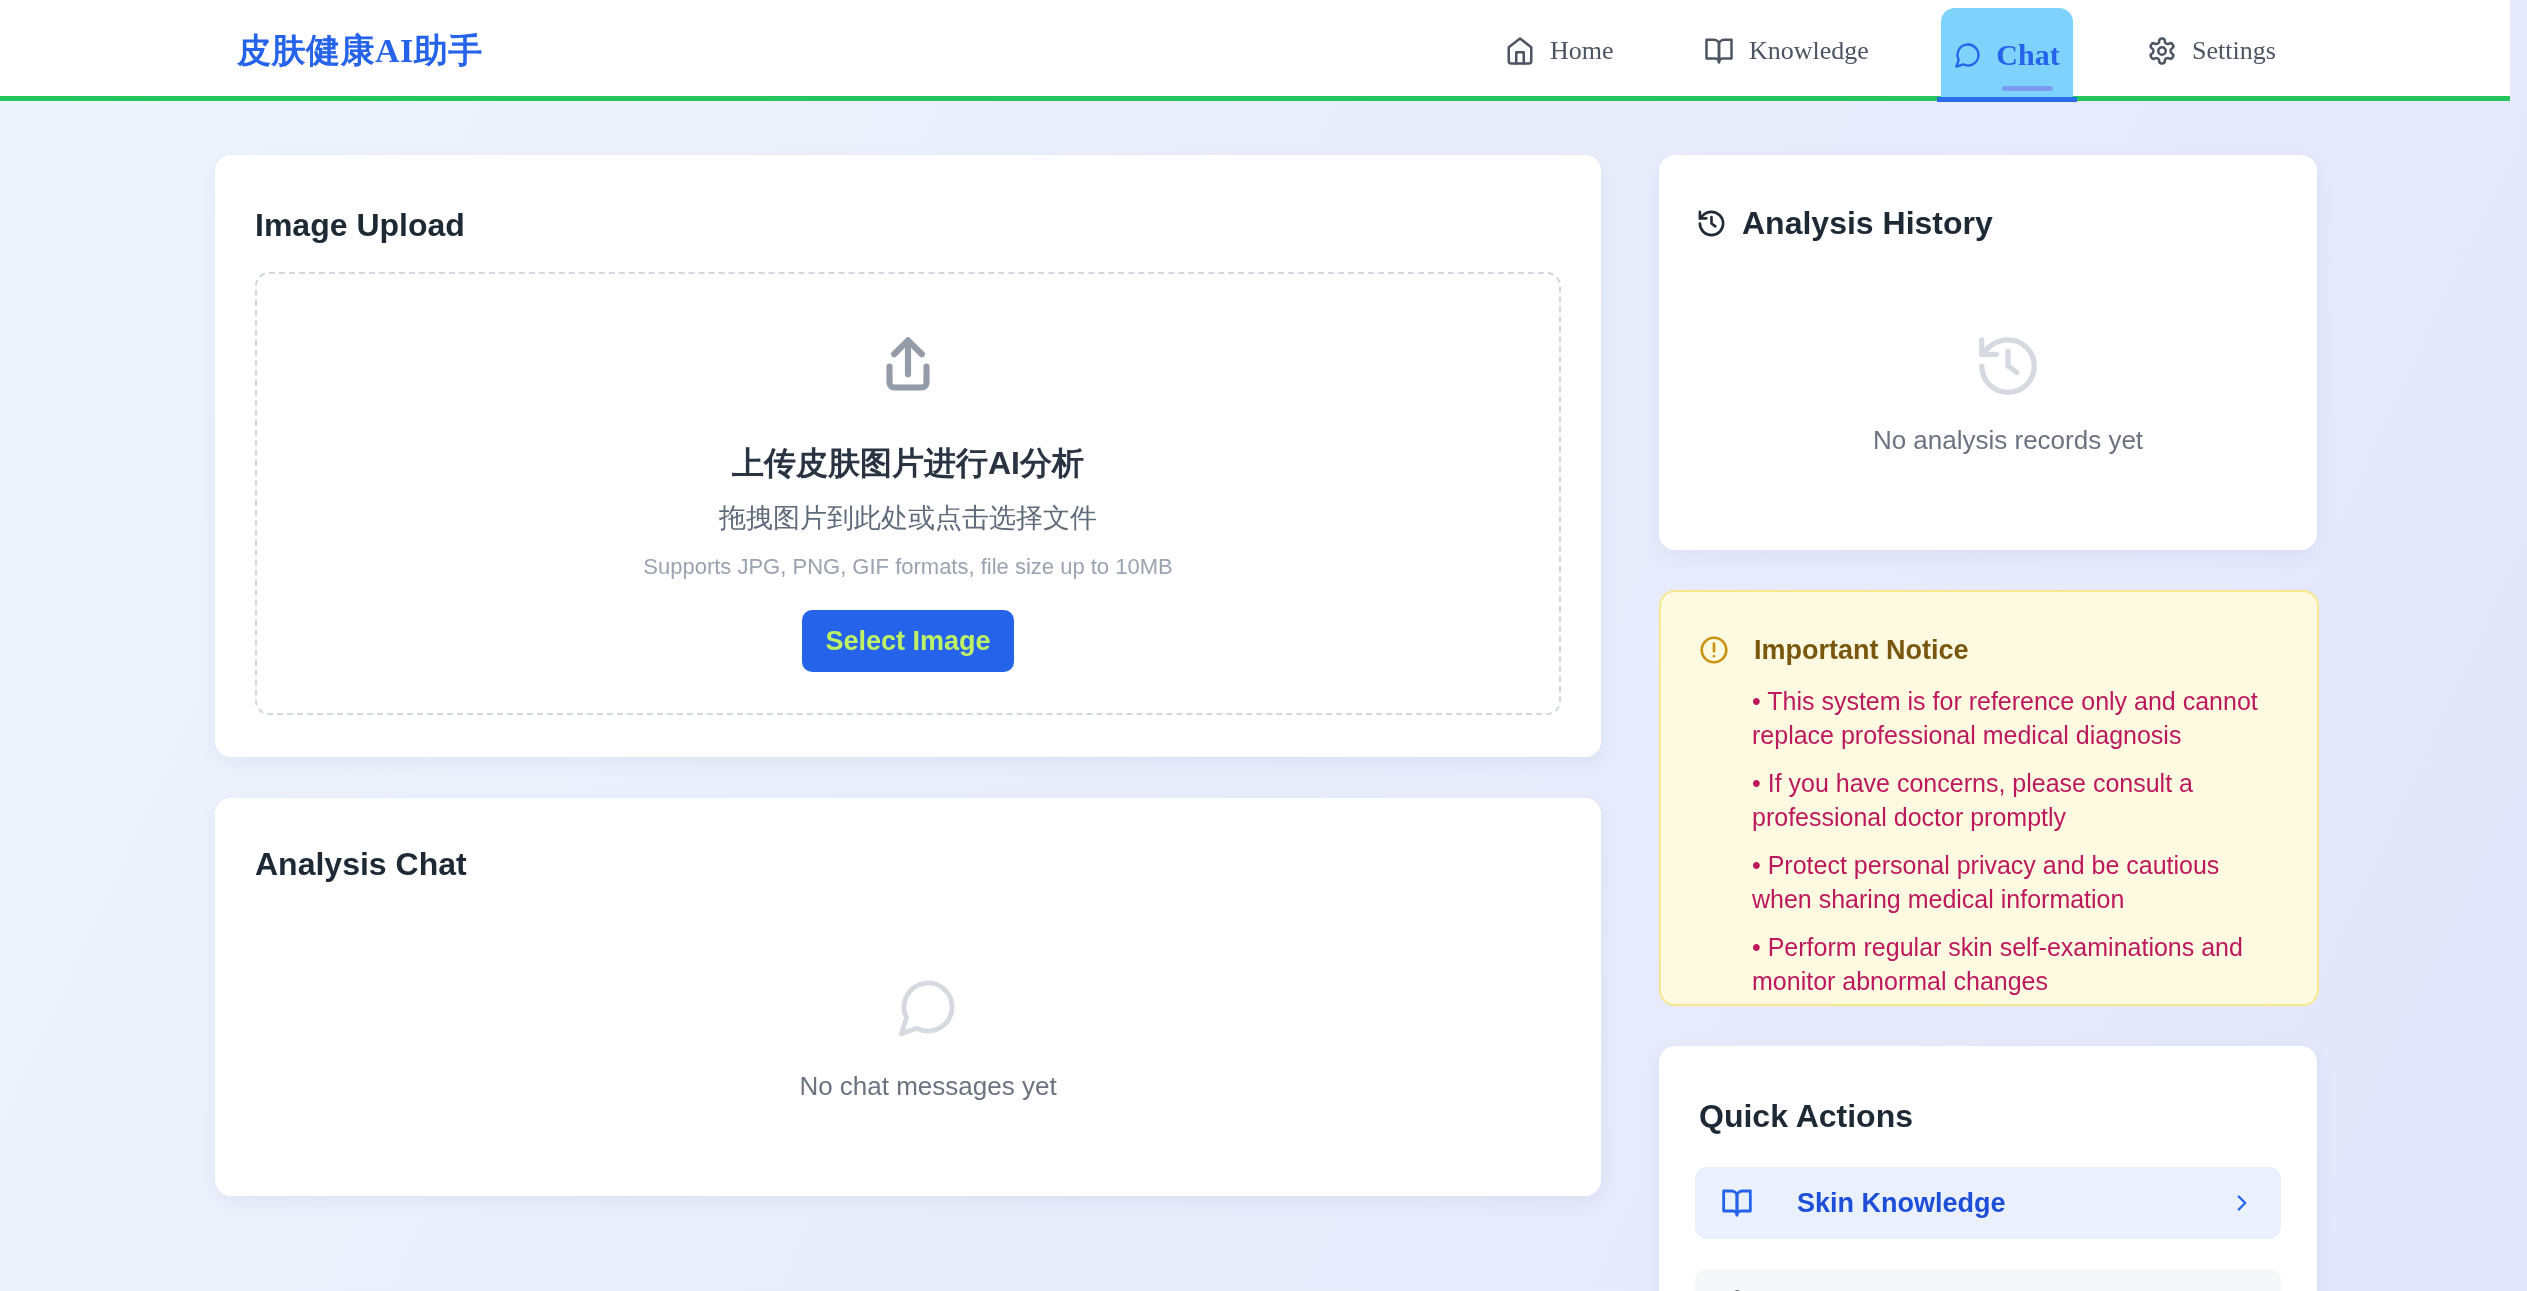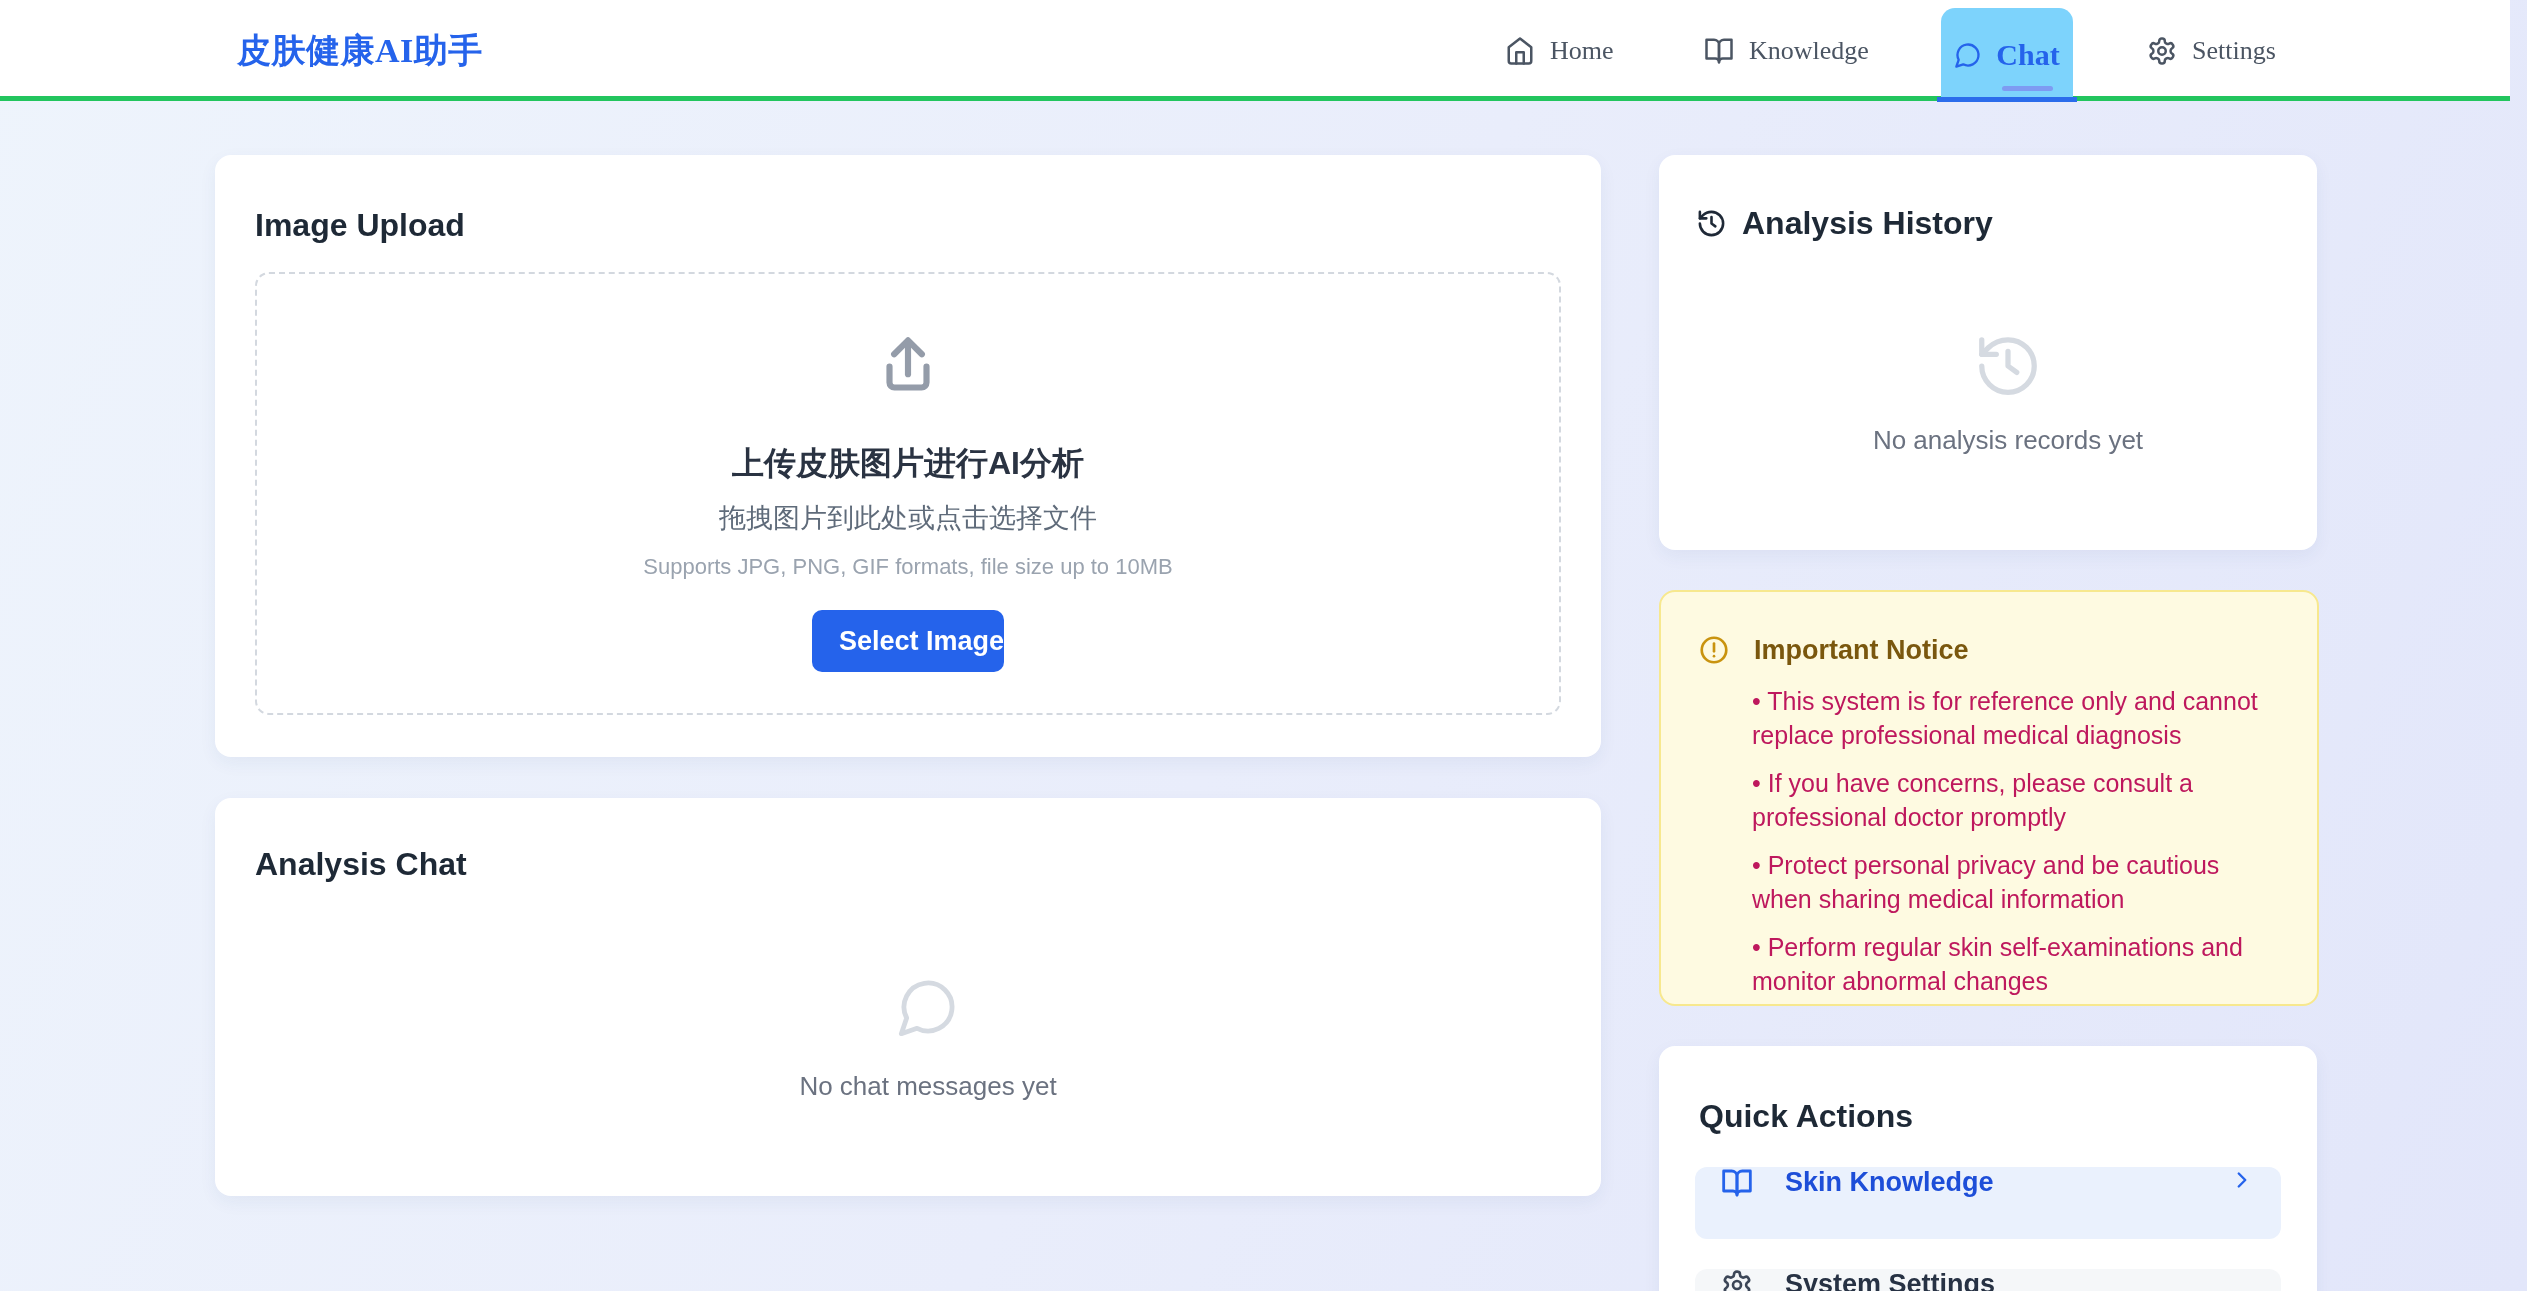--- a/index.html
+++ b/index.html
@@ -57,23 +57,23 @@
   .dropzone {
     position:absolute; left:40px; top:117px; width:1306px; height:443px;
     border:2px dashed #d3d8df; border-radius:14px;
     display:flex; flex-direction:column; align-items:center; padding-top:54px; cursor:pointer;
   }
   .upload-icon { color:#949ca9; }
   .dz-headline { margin-top:40px; font-size:32px; font-weight:700; color:#2a3342; }
   .dz-subline  { margin-top:14px; font-size:27px; color:#5f6b7a; }
   .dz-hint     { margin-top:18px; font-size:22px; color:#9aa3af; }
   .select-btn {
-    margin-top:30px; width:192px; height:62px; border:none; border-radius:10px;
-    background:#2563eb; color:#ffffff; font-size:27px; font-weight:600;
-    font-family:"Liberation Sans", sans-serif; cursor:pointer;text-align:right;
+    margin-top:30px; width:212px; height:62px; border:none; border-radius:10px;
+    background:#2563eb; color:#bef264; font-size:27px; font-weight:600;
+    font-family:"Liberation Sans", sans-serif; cursor:pointer;
   }
 
   
   .card-chat { left:215px; top:798px; width:1386px; height:398px; }
   .card-chat .card-title { position:absolute; left:40px; top:48px; }
   .empty-center { position:absolute; left:0; width:100%; display:flex; flex-direction:column; align-items:center;padding-left:40px; }
   .card-chat .empty-center { top:177px;gap:8px; }
   .big-icon { color:#d5dae1; }
   .empty-text { margin-top:24px; font-size:26px; color:#6b7280; }
 
@@ -93,21 +93,21 @@
   .notice-head .wicon { color:#c9930f; }
   .notice-title { font-size:27px; font-weight:700; color:#7a570e; }
   .notice-list { position:absolute; left:91px; top:92px; width:522px; }
   .notice-list p { font-size:25px; line-height:34px; color:#be185d; margin-bottom:14px; }
 
   
   .card-quick { left:1659px; top:1046px; width:658px; height:362px; }
   .card-quick .card-title { position:absolute; left:40px; top:52px; }
   .qa-row {
     position:absolute; left:36px; width:586px; height:72px; border-radius:12px;
-    display:flex; padding:0 26px; gap:32px; cursor:pointer;
+    display:flex; align-items:center; padding:0 26px; gap:44px; cursor:pointer;
   }
   .qa-row .chev { margin-left:auto; }
   .qa-knowledge { top:121px; background:#eaf1fd; color:#1d4ed8; }
   .qa-knowledge .qicon, .qa-knowledge .chev { color:#2563eb; }
   .qa-settings  { top:223px; background:#f5f7f9; color:#273244; }
   .qa-settings .qicon, .qa-settings .chev { color:#3c4657; }
   .qa-label { font-size:27px; font-weight:600; }
 </style>
 </head>
 <body>

